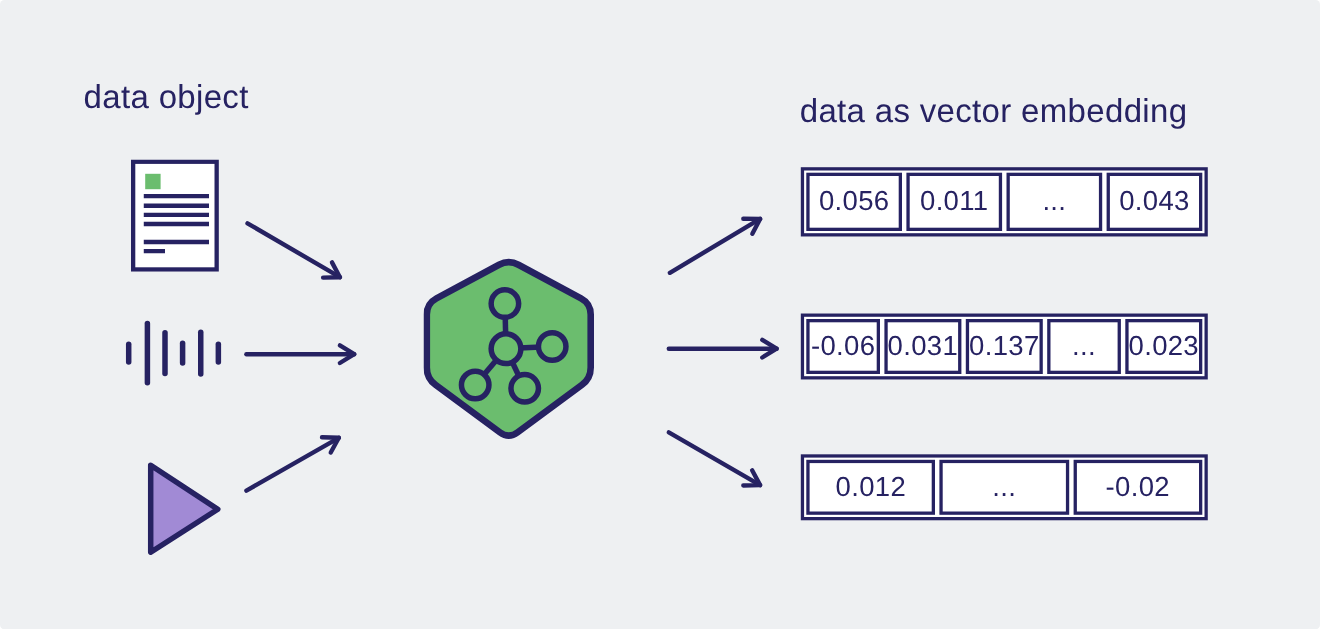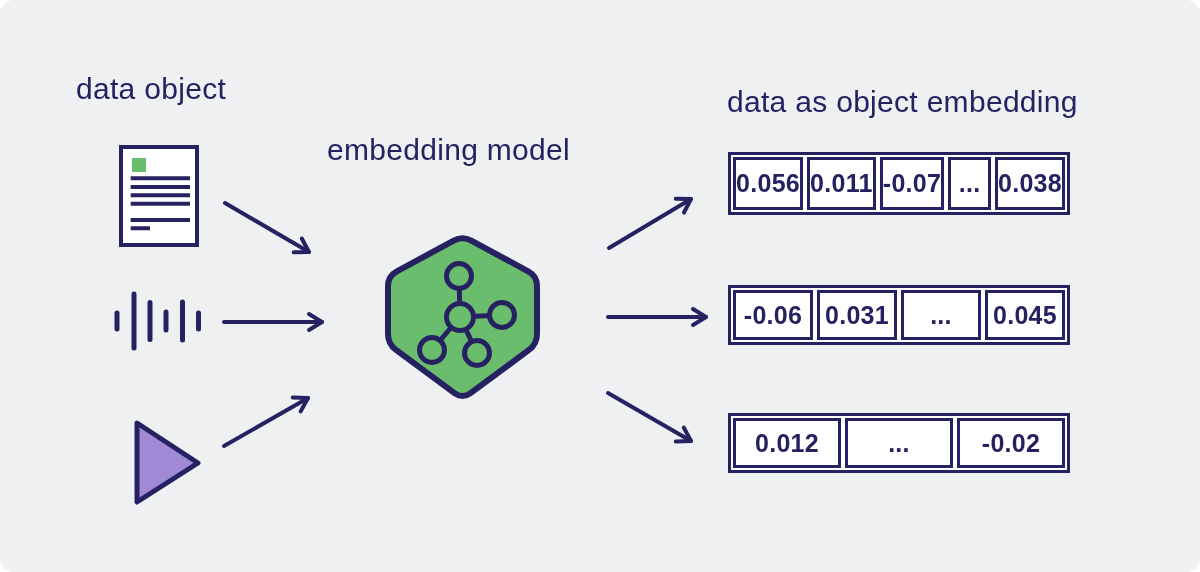--- a/index.html
+++ b/index.html
@@ -12,21 +12,21 @@
   *{box-sizing:border-box;margin:0;padding:0;}
   body{
     background:#ffffff;
     font-family:"Liberation Sans","DejaVu Sans",sans-serif;
   }
   .canvas{
     position:relative;
     width:1200px;height:572px;
     margin:0 auto;
     background:var(--background,#eef0f2);
-    border-radius:14px;
+    border-radius:4px;
     overflow:hidden;
     text-align:right;
   }
   .label{
     position:absolute;
     color:var(--ink,#262262);
     font-size:30px;
     font-weight:500;
     letter-spacing:0.3px;
     white-space:nowrap;
@@ -44,27 +44,26 @@
 
   .ink-stroke{stroke:var(--ink,#262262);}
   .green-fill{fill:var(--green,#6bbd6e);}
   .purple-fill{fill:var(--purple,#a18ad5);}
   .white-fill{fill:var(--cell-fill,#ffffff);}
   .no-fill{fill:none;}
 
   .vector-row{
     position:absolute;
     left:728px;
-    width:342px;
+    width:370px;
     border:3px solid var(--ink,#262262);
     background:var(--cell-fill,#ffffff);
     display:flex;
     gap:4px;
     padding:2px;
-    font-weight:bold;
   }
   #vector-row-1{top:152px;height:63px;}
   #vector-row-2{top:285px;height:60px;}
   #vector-row-3{top:413px;height:60px;}
   .vector-cell{
     flex:1 1 0;
     border:3px solid var(--ink,#262262);
     background:var(--cell-fill,#ffffff);
     display:flex;
     align-items:center;
@@ -73,22 +72,21 @@
     font-size:25px;
     letter-spacing:0.3px;
   }
 </style>
 </head>
 <body>
 
 <div class="canvas">
 
   <div class="label" id="lbl-data-object">data object</div>
-  <div class="label" id="lbl-embedding-model">embedding model</div>
-  <div class="label" id="lbl-vector-title">data as object embedding</div>
+  <div class="label" id="lbl-vector-title">data as vector embedding</div>
 
   <svg class="icon-svg" id="doc-icon" width="80" height="102" viewBox="0 0 80 102">
     <rect x="2" y="2" width="76" height="98" class="white-fill ink-stroke" stroke-width="4"></rect>
     <rect x="13" y="13" width="14" height="14" class="green-fill"></rect>
     <g class="ink-stroke" stroke-width="4">
       <line x1="11.7" y1="33.3" x2="71" y2="33.3"></line>
       <line x1="11.7" y1="42" x2="71" y2="42"></line>
       <line x1="11.7" y1="50.3" x2="71" y2="50.3"></line>
       <line x1="11.7" y1="58.7" x2="71" y2="58.7"></line>
       <line x1="11.7" y1="75" x2="71" y2="75"></line>
@@ -140,30 +138,30 @@
       <line x1="224" y1="446" x2="308" y2="398" marker-end="url(#arrowhead)"></line>
       <line x1="609" y1="248" x2="691" y2="199" marker-end="url(#arrowhead)"></line>
       <line x1="608" y1="317" x2="706" y2="317" marker-end="url(#arrowhead)"></line>
       <line x1="608" y1="393" x2="691" y2="441" marker-end="url(#arrowhead)"></line>
     </g>
   </svg>
 
   <div class="vector-row" id="vector-row-1">
     <div class="vector-cell">0.056</div>
     <div class="vector-cell">0.011</div>
-    <div class="vector-cell">-0.07</div>
     <div class="vector-cell">...</div>
-    <div class="vector-cell">0.038</div>
+    <div class="vector-cell">0.043</div>
   </div>
 
   <div class="vector-row" id="vector-row-2">
     <div class="vector-cell">-0.06</div>
     <div class="vector-cell">0.031</div>
+    <div class="vector-cell">0.137</div>
     <div class="vector-cell">...</div>
-    <div class="vector-cell">0.045</div>
+    <div class="vector-cell">0.023</div>
   </div>
 
   <div class="vector-row" id="vector-row-3">
     <div class="vector-cell">0.012</div>
     <div class="vector-cell">...</div>
     <div class="vector-cell">-0.02</div>
   </div>
 
 </div>
 

